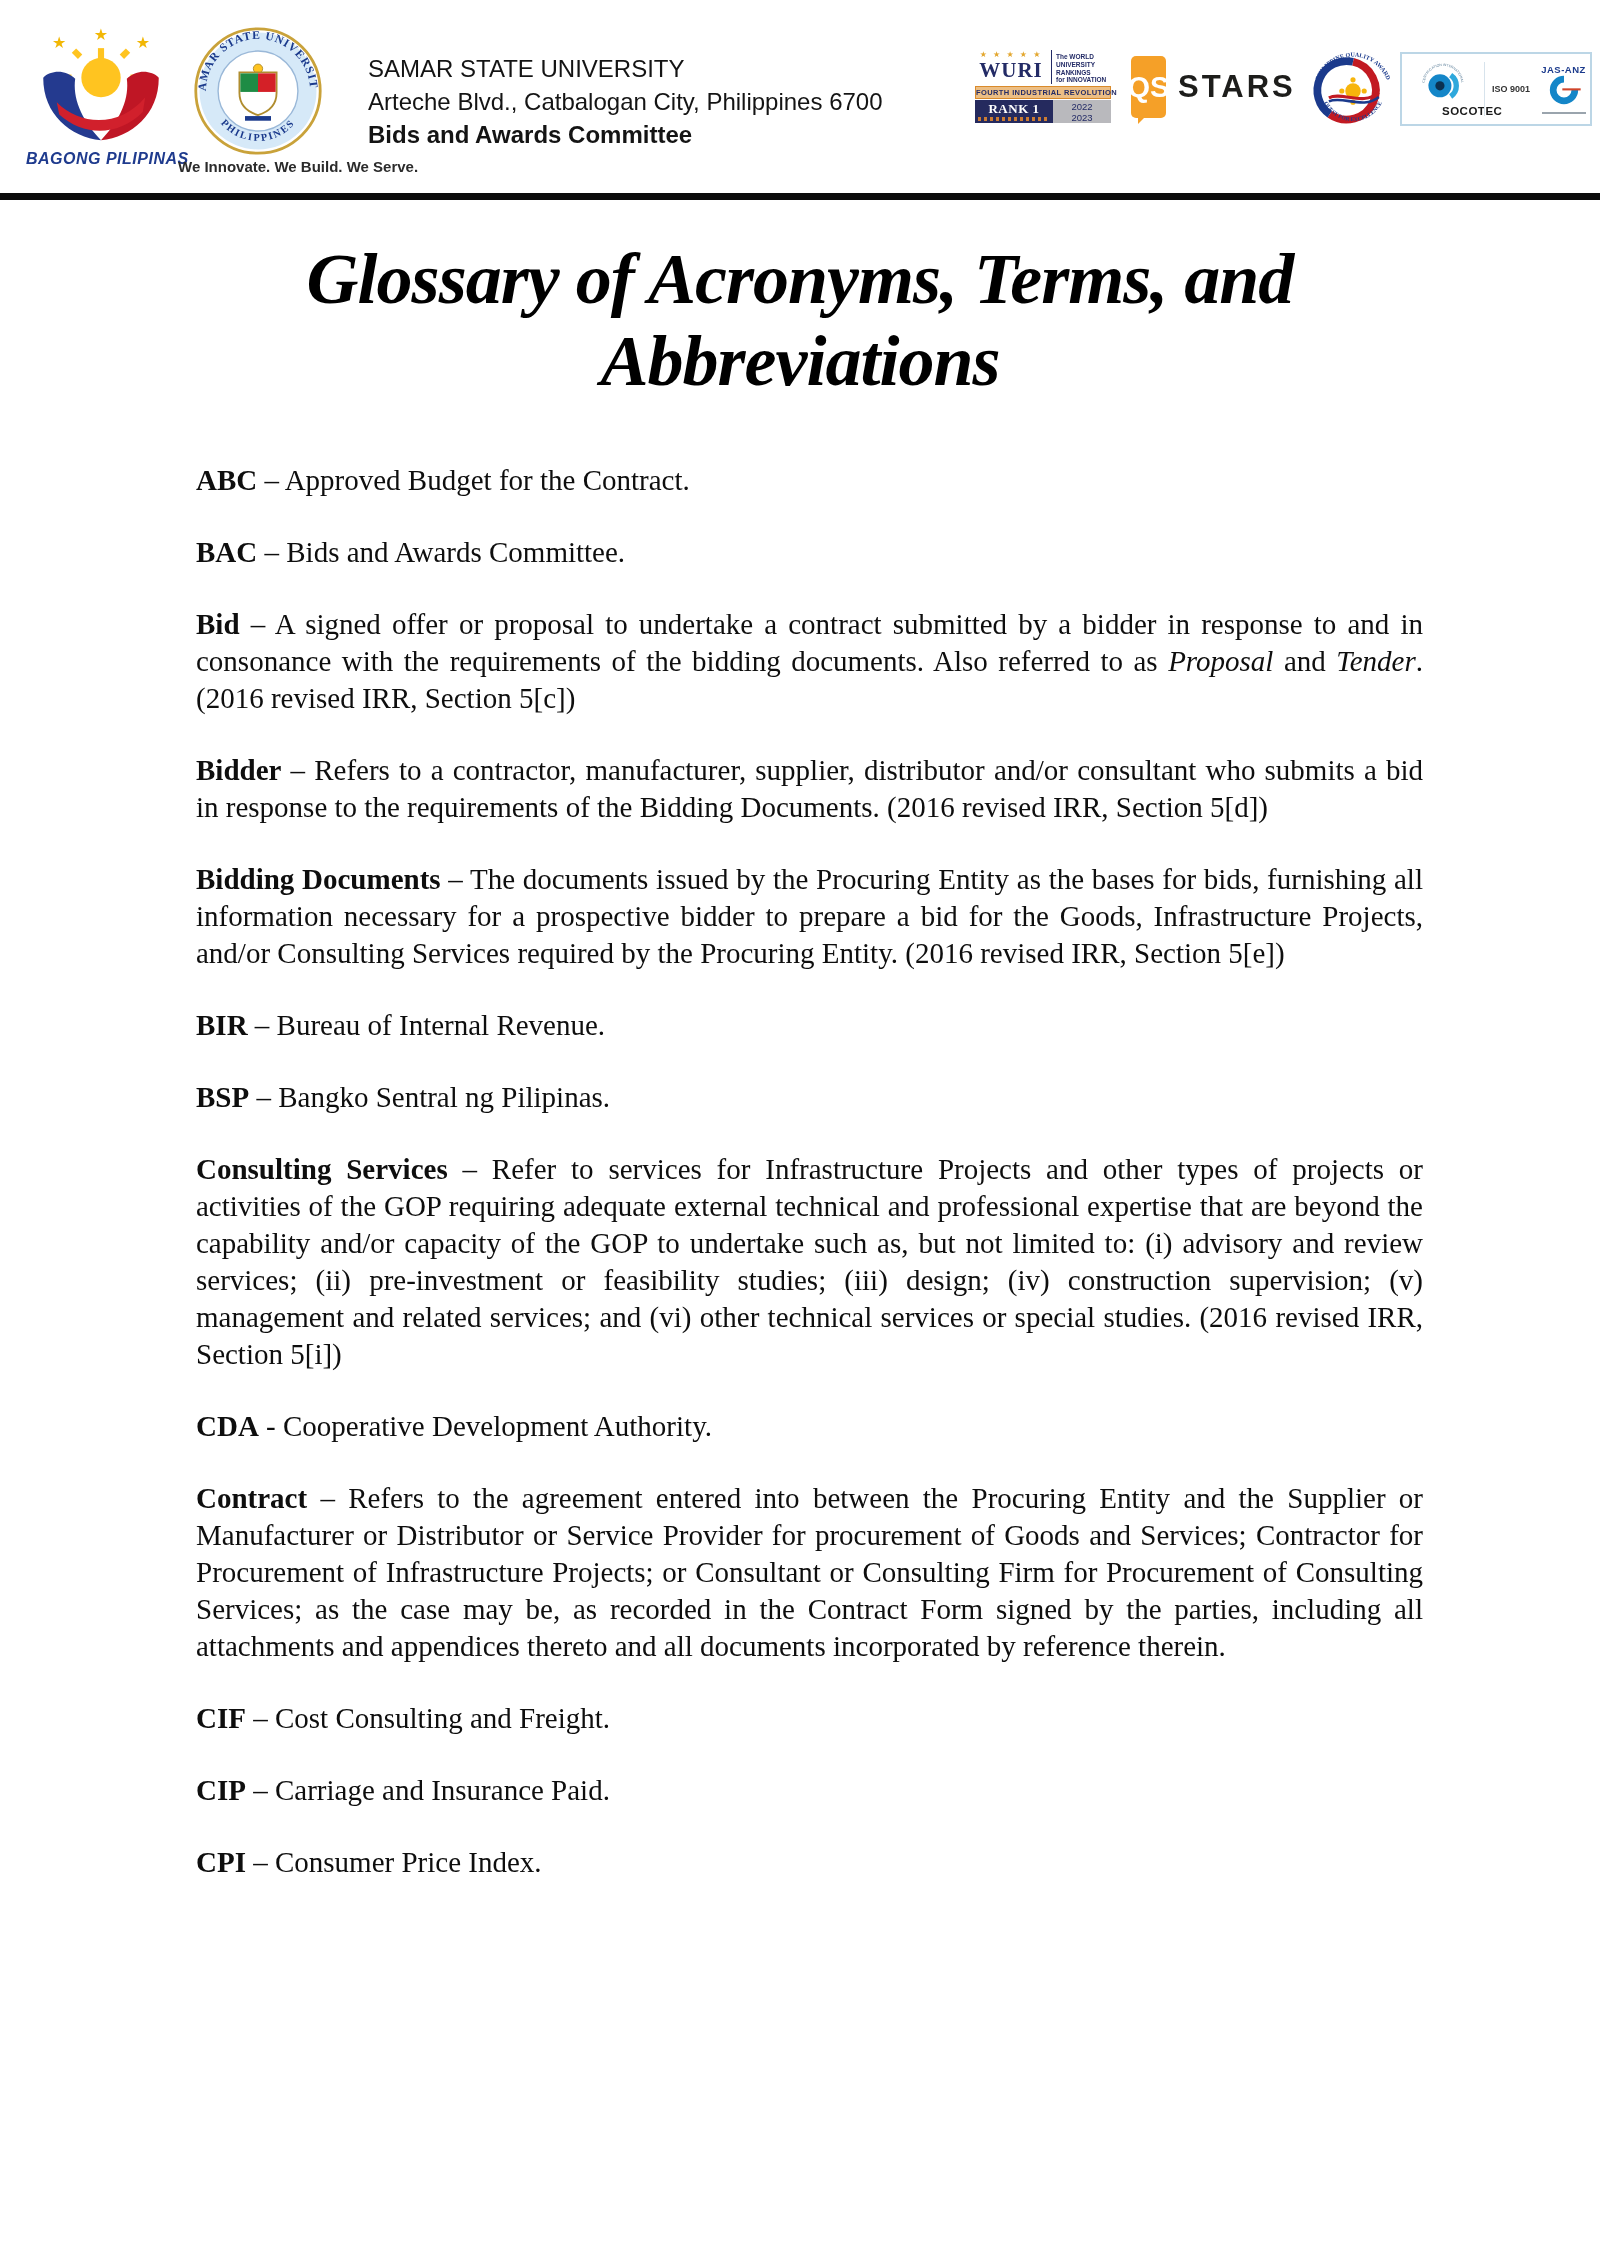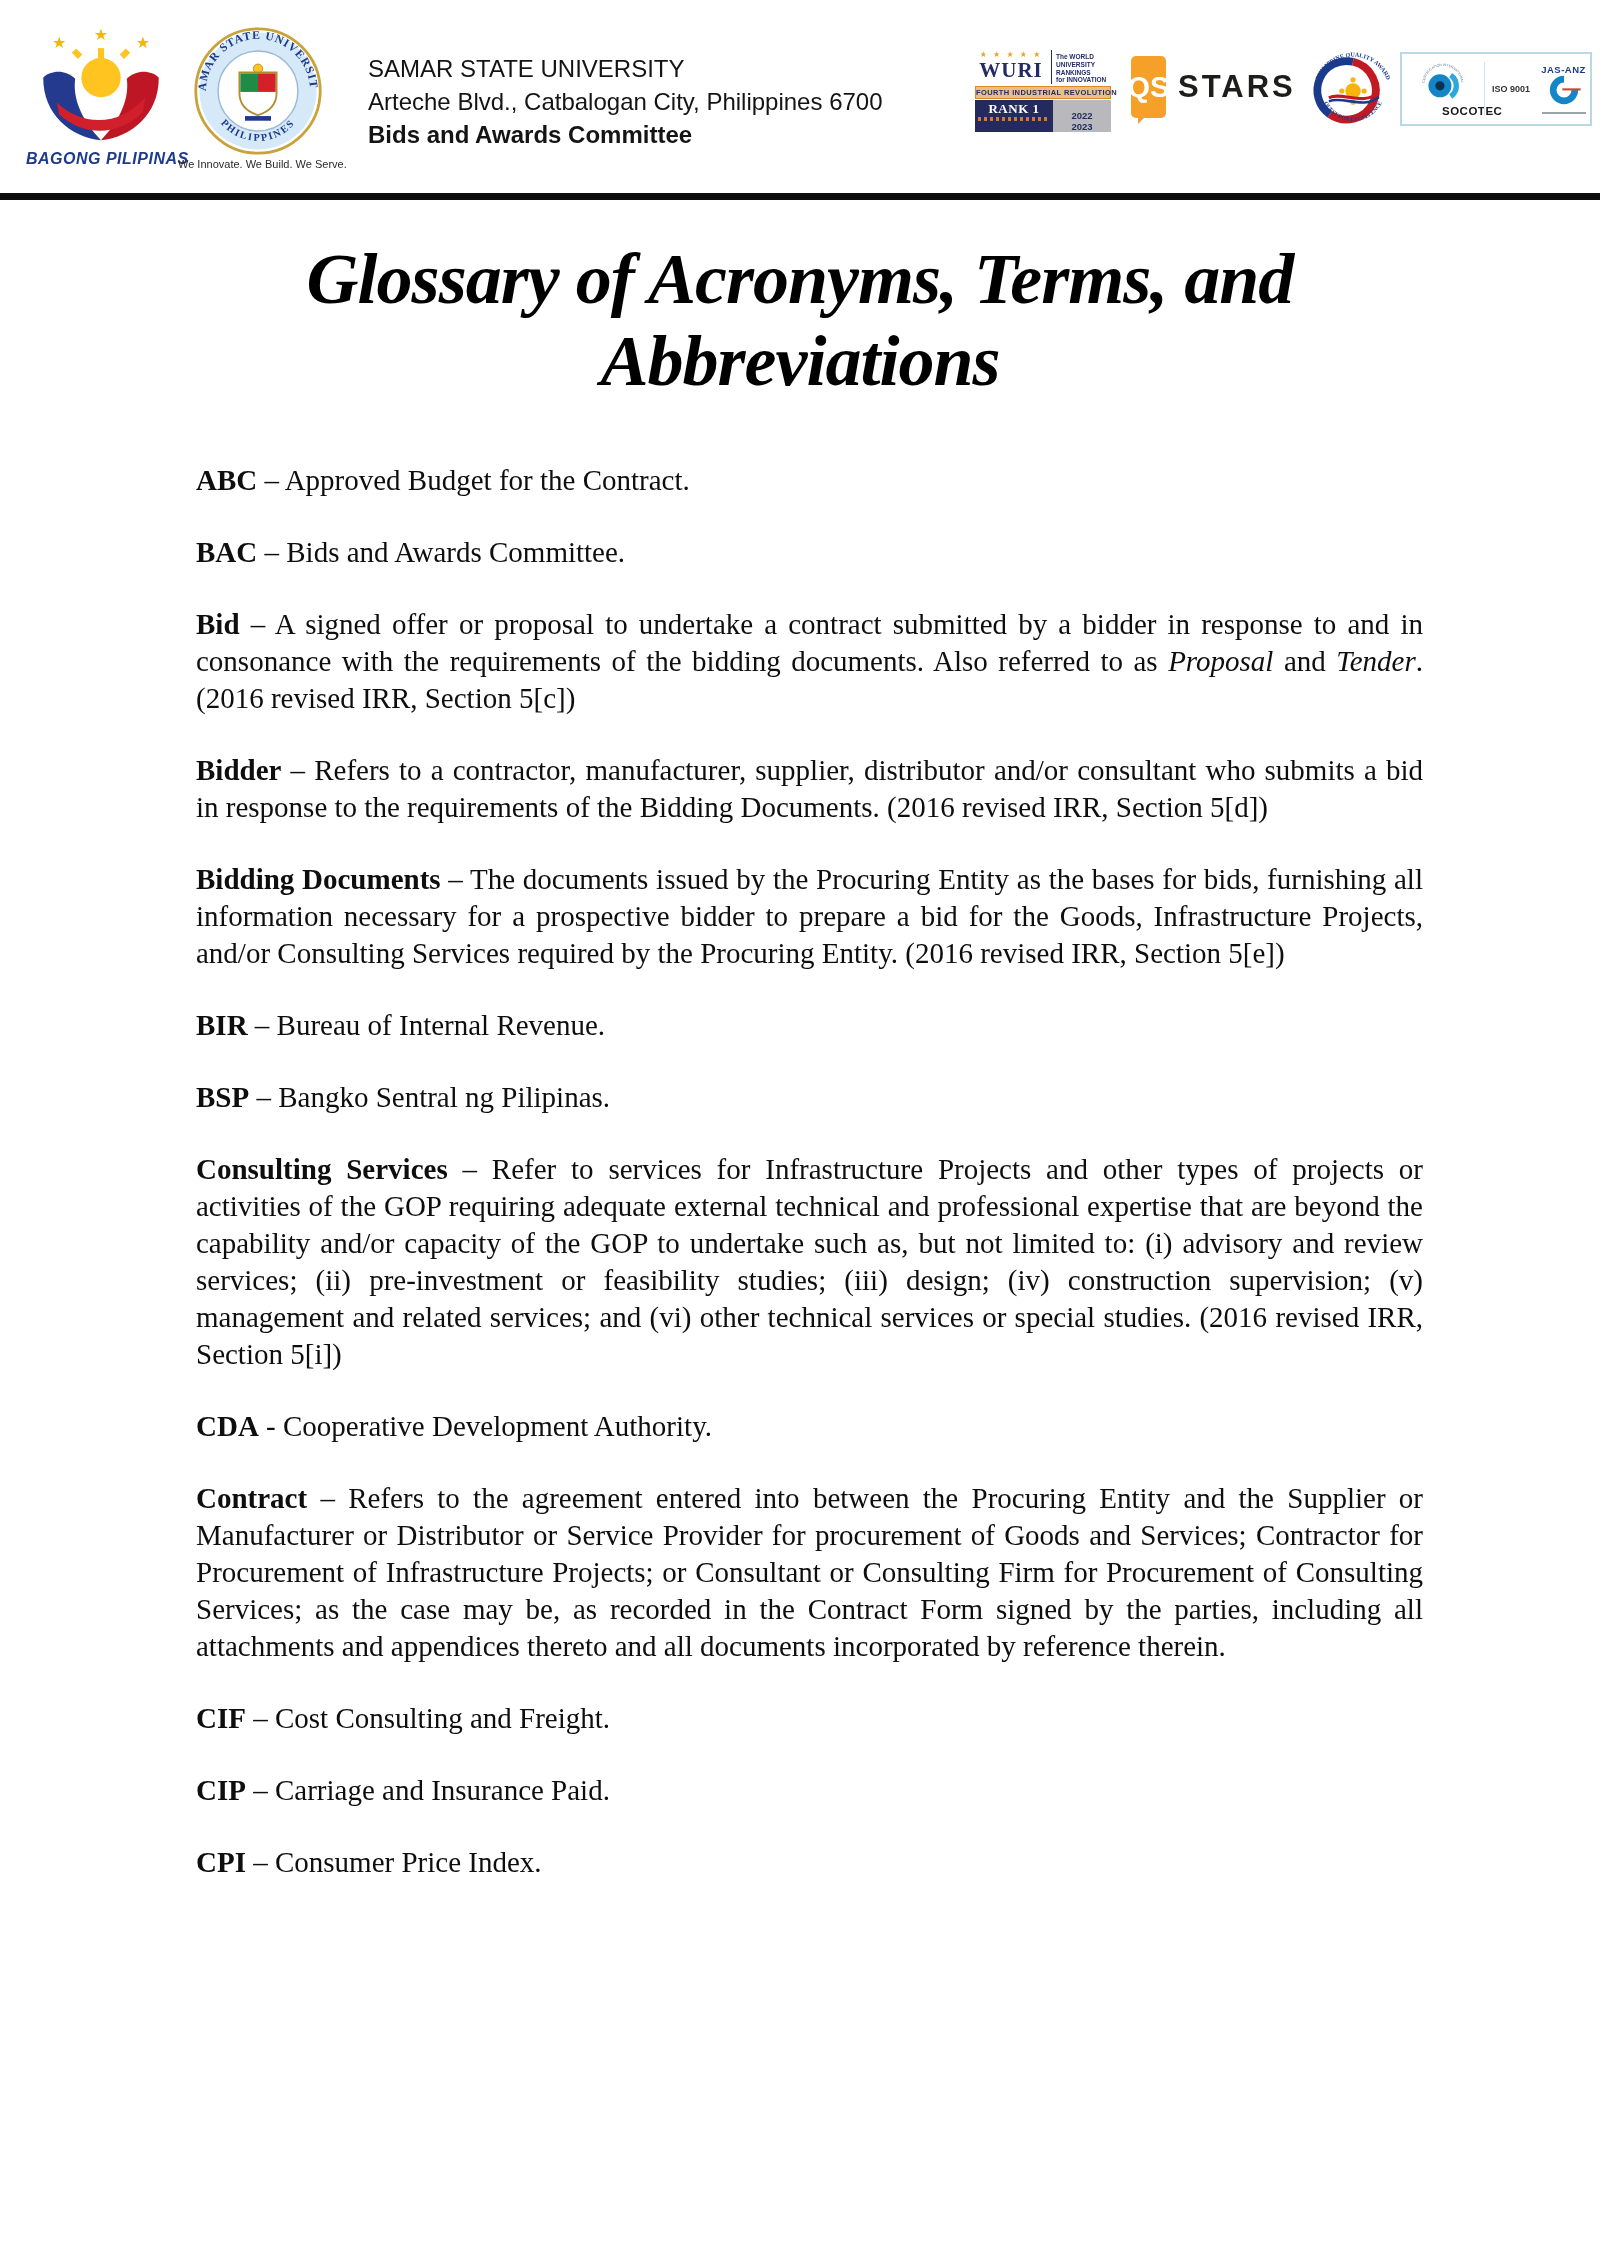--- a/index.html
+++ b/index.html
@@ -5,43 +5,43 @@
   html,body{margin:0;padding:0;background:#fff;}
   .page{position:relative;width:1600px;height:2262px;background:#ffffff;overflow:hidden;
         font-family:"Liberation Serif", serif;color:#111;}
   
   .header{position:absolute;top:0;left:0;width:1600px;height:200px;}
   .rule{position:absolute;top:193px;left:0;width:1600px;height:7px;background:#0b0b0b;}
   .bagong{position:absolute;left:26px;top:26px;width:150px;text-align:center;}
   .bagong-label{margin-top:2px;font-family:"Liberation Sans",sans-serif;font-weight:bold;
         font-style:italic;font-size:16px;letter-spacing:.5px;color:#1f3b8e;white-space:nowrap;}
   .ssu{position:absolute;left:178px;top:26px;width:160px;text-align:center;}
-  .ssu-tagline{margin-top:-2px;font-family:"Liberation Sans",sans-serif;font-weight:normal;
-        font-size:11px;color:#2b2b2b;white-space:nowrap;}
+  .ssu-tagline{margin-top:-2px;font-family:"Liberation Sans",sans-serif;font-weight:bold;
+        font-size:15px;color:#2b2b2b;white-space:nowrap;}
   .addr{position:absolute;left:368px;top:52px;font-family:"Liberation Sans",sans-serif;
         font-size:24px;line-height:33px;color:#141414;}
   .addr .committee{font-weight:bold;}
   
   .wuri{position:absolute;left:975px;top:50px;width:136px;font-family:"Liberation Sans",sans-serif;}
   .wuri-top{display:flex;align-items:stretch;}
   .wuri-left{width:72px;text-align:center;border-right:1px solid #232b66;padding-right:4px;}
   .wuri-stars{font-size:8px;color:#e3a72f;letter-spacing:2px;line-height:9px;white-space:nowrap;}
   .wuri-name{font-family:"Liberation Serif",serif;font-weight:bold;font-size:21px;
         color:#232b66;letter-spacing:1px;line-height:22px;}
   .wuri-sub{flex:1;padding-left:4px;font-size:6.5px;font-weight:bold;color:#232b66;
         line-height:7.8px;white-space:pre-line;text-align:left;padding-top:3px;}
   .wuri-band{margin-top:2px;background:#ecbe84;border:1px solid #d98a2b;color:#232b66;
         font-weight:bold;font-size:7.5px;text-align:center;line-height:11px;letter-spacing:.4px;white-space:nowrap;}
   .wuri-bottom{display:flex;margin-top:1px;}
   .wuri-rank{width:78px;background:#252a5e;color:#fff;text-align:center;}
   .wuri-rank-label{font-weight:bold;font-size:13px;line-height:17px;letter-spacing:.5px;font-family:Liberation Serif, serif;}
   .wuri-rankfoot{height:4px;margin:0 3px 2px 3px;
         background:repeating-linear-gradient(90deg,#e98a2b 0 3px,#252a5e 3px 6px);opacity:.85;}
-  .wuri-years{flex:1;background:#b9b9bd;color:#232b66;font-weight:bold;font-size:9.5px;
-        line-height:11px;text-align:center;white-space:pre-line;padding-top:10px;}
+  .wuri-years{flex:1;background:#b9b9bd;color:#232b66;font-weight:normal;font-size:9.5px;
+        line-height:11px;text-align:center;white-space:pre-line;padding-top:1px;}
   
   .qs{position:absolute;left:1131px;top:56px;display:flex;align-items:center;
         font-family:"Liberation Sans",sans-serif;}
   .qs-square{position:relative;width:35px;height:62px;background:#f5a028;border-radius:5px;
         display:flex;align-items:center;justify-content:center;}
   .qs-square::after{content:"";position:absolute;left:7px;bottom:-6px;width:0;height:0;
         border:7px solid transparent;border-top-color:#f5a028;border-left-color:#f5a028;}
   .qs-letters{color:#fff;font-weight:bold;font-size:29px;letter-spacing:0;}
   .qs-stars{margin-left:12px;color:#1d1d1b;font-weight:bold;font-size:31px;letter-spacing:3px;}
   

